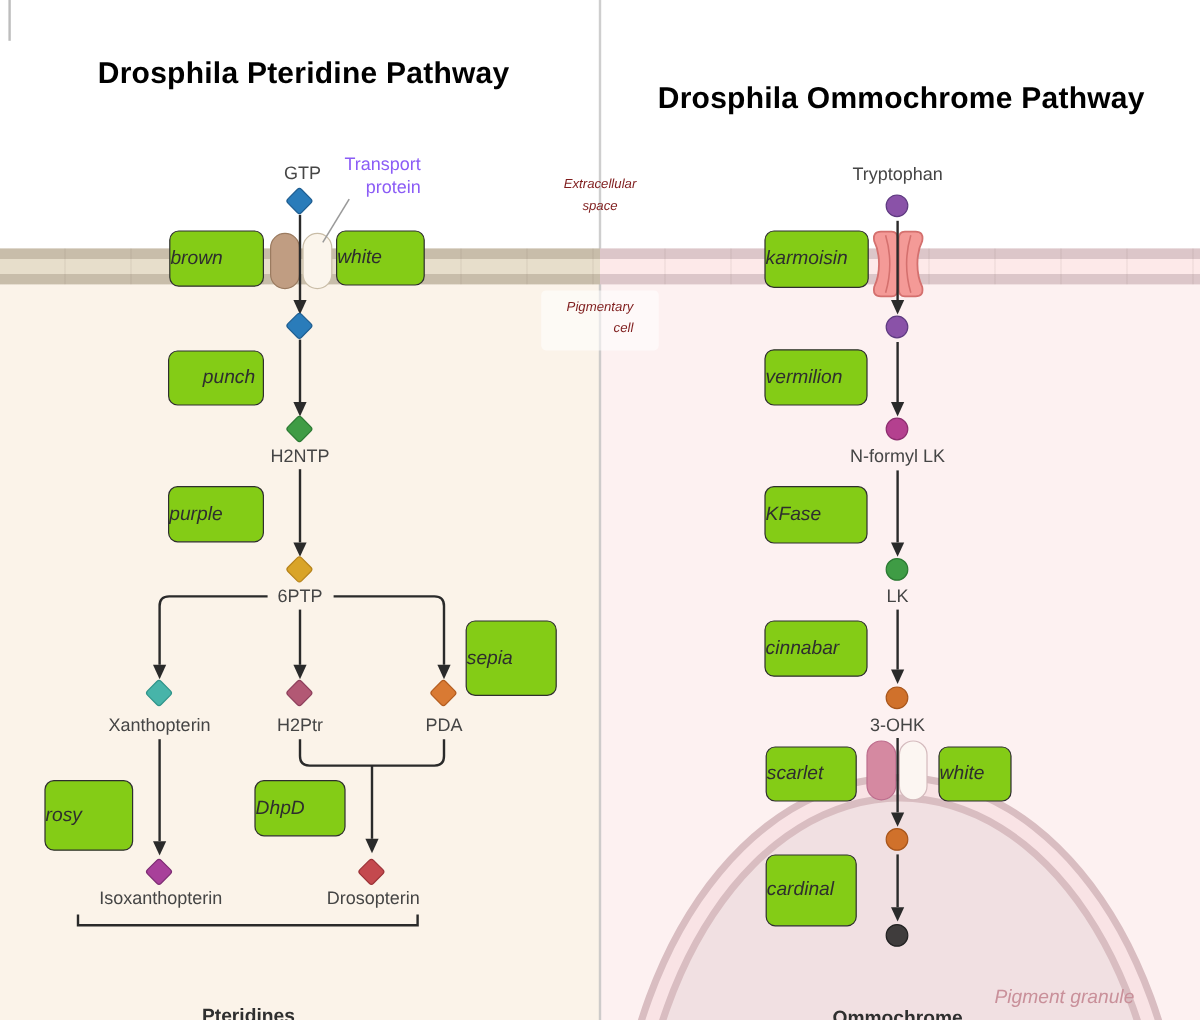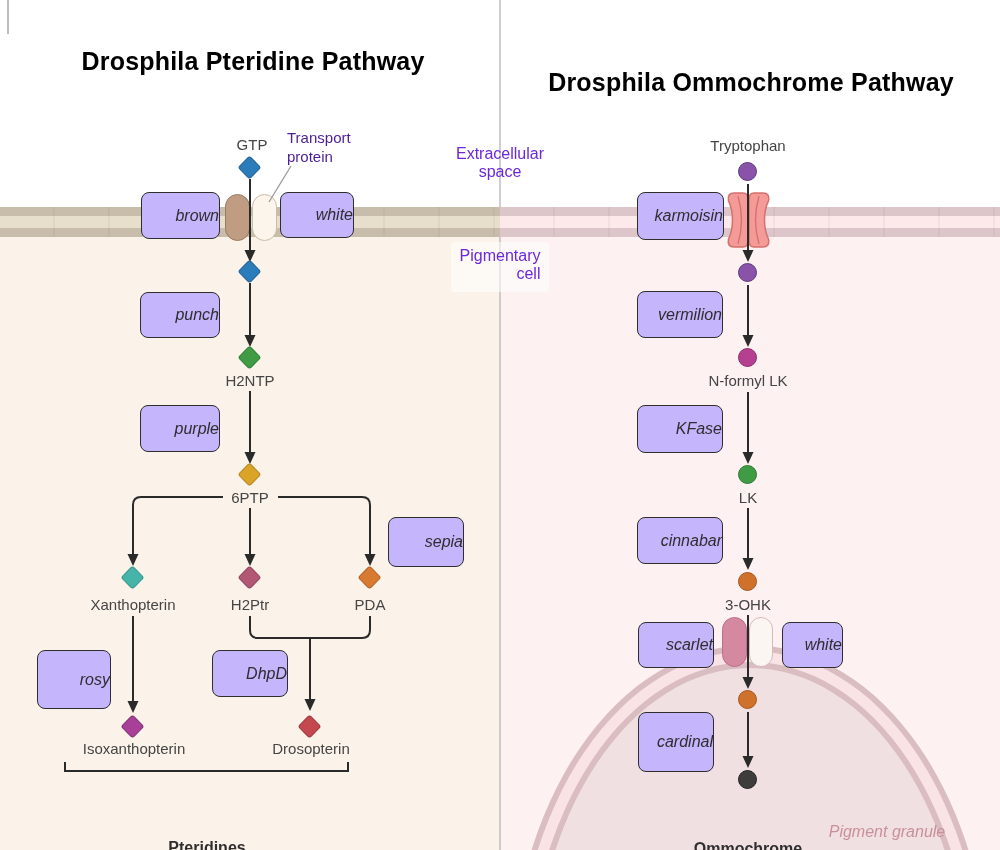--- a/index.html
+++ b/index.html
@@ -22,46 +22,46 @@
   #membrane-right{left:500px;top:207px;width:500px;
     background:linear-gradient(#dcc6c9 0 9px,#fde9e9 9px 21px,#dcc6c9 21px 30px);}
   .membrane::after{content:"";position:absolute;inset:0;
     background:repeating-linear-gradient(90deg,transparent 0 53px,rgba(90,70,60,.06) 53px 55px);}
   
   #granule-outer{left:510px;top:645px;width:480px;height:700px;border-radius:50%;
     background:#f9e3e5;border:6px solid #d9bdc1;box-sizing:border-box;z-index:2;}
   #granule-inner{left:527px;top:662px;width:446px;height:666px;border-radius:50%;
     background:#f1e0e2;border:6px solid #d9bdc1;box-sizing:border-box;z-index:2;}
   
-  .compartment{z-index:7;font-size:16px;color:#6d28d9;
+  .compartment{z-index:7;font-style:italic;font-size:11px;color:#7f1d1d;
     text-align:center;line-height:18px;transform:translateX(-50%);white-space:nowrap;}
   #pigmentary-backdrop{left:451px;top:242px;width:98px;height:50px;
     background:rgba(255,255,255,.55);border-radius:4px;z-index:6;}
   #pigment-granule-label{z-index:7;font-style:italic;font-size:16px;color:#c9909a;
     transform:translateX(-50%);white-space:nowrap;text-align:center;}
   
   .title{z-index:7;transform:translateX(-50%);font-weight:bold;font-size:25px;
     color:#000000;white-space:nowrap;letter-spacing:.2px;}
   
   .pill{z-index:3;border:1.5px solid;border-radius:14px;box-sizing:border-box;}
   
   #connectors{left:0;top:0;z-index:5;}
   
-  .gene-box{z-index:6;background:#c4b5fd;border:1.4px solid #2e2e2e;border-radius:8px;
-    box-sizing:border-box;display:flex;align-items:center;justify-content:flex-end;
+  .gene-box{z-index:6;background:#84cc16;border:1.4px solid #2e2e2e;border-radius:8px;
+    box-sizing:border-box;display:flex;align-items:center;justify-content:flex-start;
     font-style:italic;font-size:16px;color:#2e2e2e;}
   
   .diamond{z-index:6;width:15px;height:15px;border:1.5px solid;border-radius:3px;
     transform:rotate(45deg);box-sizing:content-box;}
   .circle{z-index:6;width:17px;height:17px;border:1.5px solid;border-radius:50%;
     box-sizing:content-box;}
   
   .mol{z-index:7;transform:translateX(-50%);font-size:15px;color:#454545;white-space:nowrap;}
   .mol.bold{font-weight:bold;font-size:16px;color:#2f2f2f;margin-top:48px;}
-  #transport-label{z-index:7;font-size:15px;color:#4c1d95;line-height:19px;}
+  #transport-label{z-index:7;font-size:15px;color:#8b5cf6;line-height:19px;text-align:right;}
 </style>
 </head>
 <body>
 
 <div class="abs" id="left-cell-bg"></div>
 <div class="abs" id="right-cell-bg"></div>
 <div class="abs" id="granule-outer"></div>
 <div class="abs" id="granule-inner"></div>
 <div class="abs" id="divider"></div>
 <div class="abs" id="edge-line"></div>
@@ -144,21 +144,21 @@
   </div>
 <div class="abs gene-box" style="left:280px;top:192px;width:74px;height:46px;">
     <span>white</span>
   </div>
 <div class="abs gene-box" style="left:140px;top:292px;width:80px;height:46px;padding-left:28px;">
     <span>punch</span>
   </div>
 <div class="abs gene-box" style="left:140px;top:405px;width:80px;height:47px;">
     <span>purple</span>
   </div>
-<div class="abs gene-box" style="left:388px;top:517px;width:76px;height:50px;">
+<div class="abs gene-box" style="left:388px;top:517px;width:76px;height:63px;">
     <span>sepia</span>
   </div>
 <div class="abs gene-box" style="left:37px;top:650px;width:74px;height:59px;">
     <span>rosy</span>
   </div>
 <div class="abs gene-box" style="left:212px;top:650px;width:76px;height:47px;">
     <span>DhpD</span>
   </div>
 
 <div class="abs gene-box" style="left:637px;top:192px;width:87px;height:48px;">

